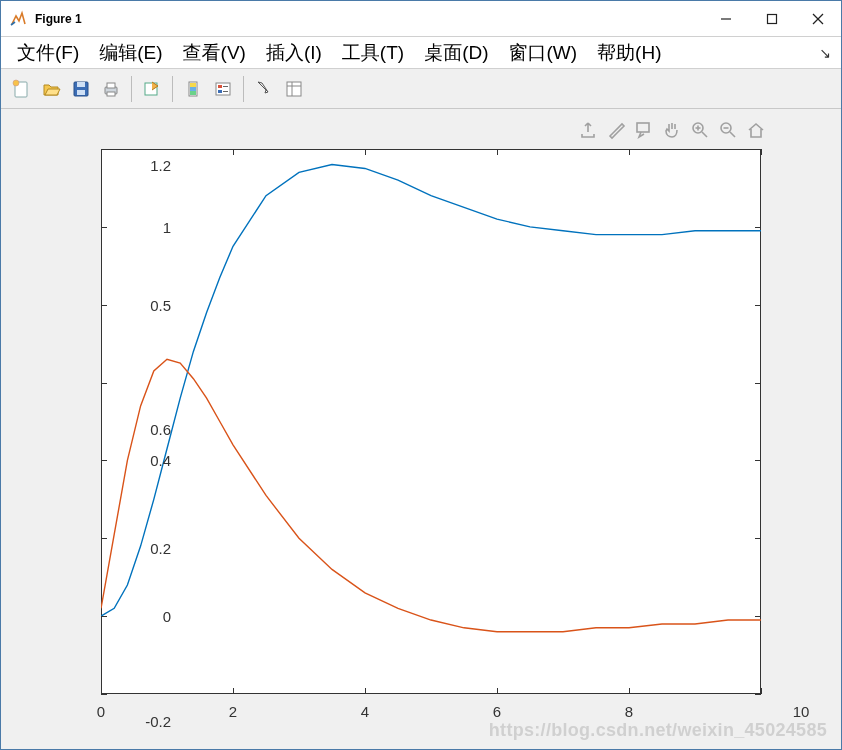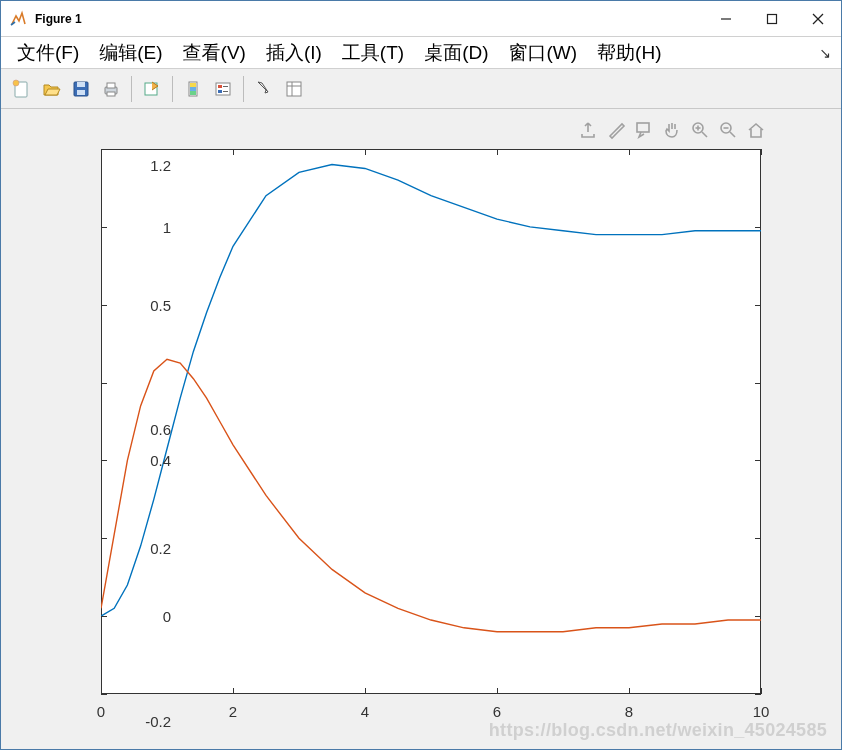--- a/index.html
+++ b/index.html
@@ -354,21 +354,21 @@
         <div class="xtick-t" style="left: 232px;"></div>
         <div class="xtick-label" style="left: 364px;">4</div>
         <div class="xtick" style="left: 364px;"></div>
         <div class="xtick-t" style="left: 364px;"></div>
         <div class="xtick-label" style="left: 496px;">6</div>
         <div class="xtick" style="left: 496px;"></div>
         <div class="xtick-t" style="left: 496px;"></div>
         <div class="xtick-label" style="left: 628px;">8</div>
         <div class="xtick" style="left: 628px;"></div>
         <div class="xtick-t" style="left: 628px;"></div>
-        <div class="xtick-label" style="left: 760px; text-align: center;">10</div>
+        <div class="xtick-label" style="left: 800px; text-align: center;">10</div>
         <div class="xtick" style="left: 760px;"></div>
         <div class="xtick-t" style="left: 760px;"></div>
       </div>
 
     <div class="watermark">https://blog.csdn.net/weixin_45024585</div>
   </div>
 
 </div>
 
 </body></html>

